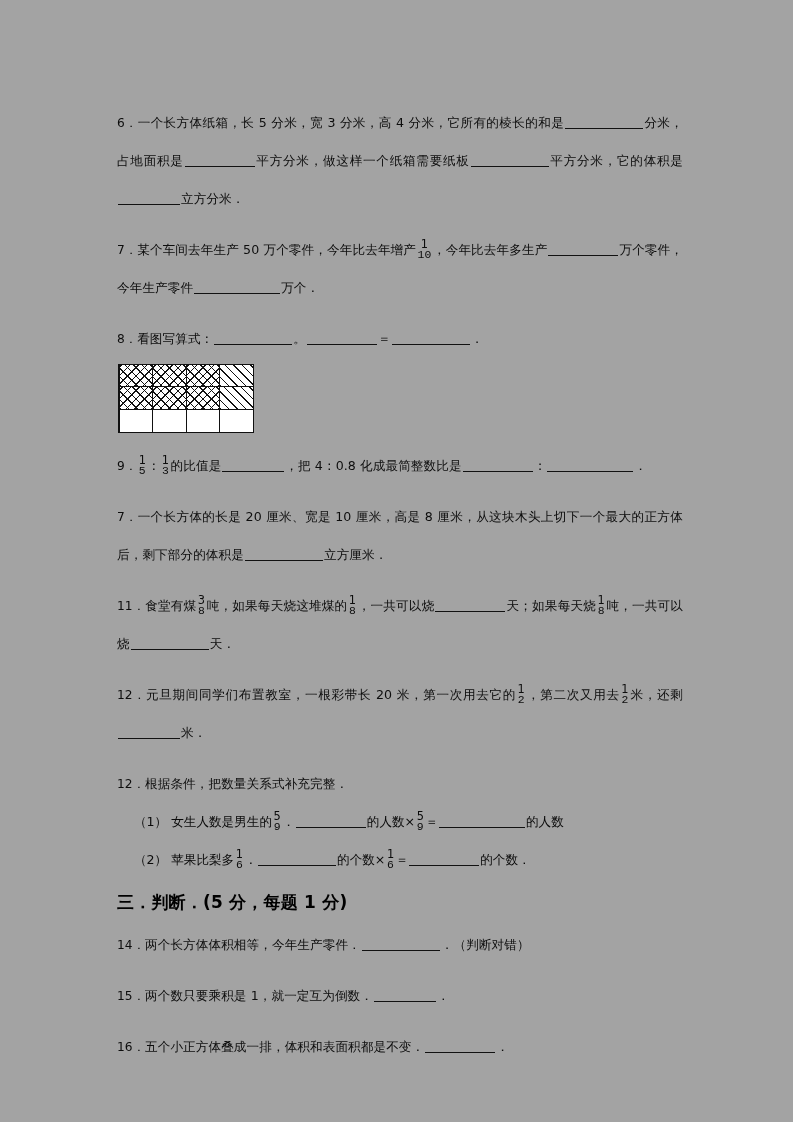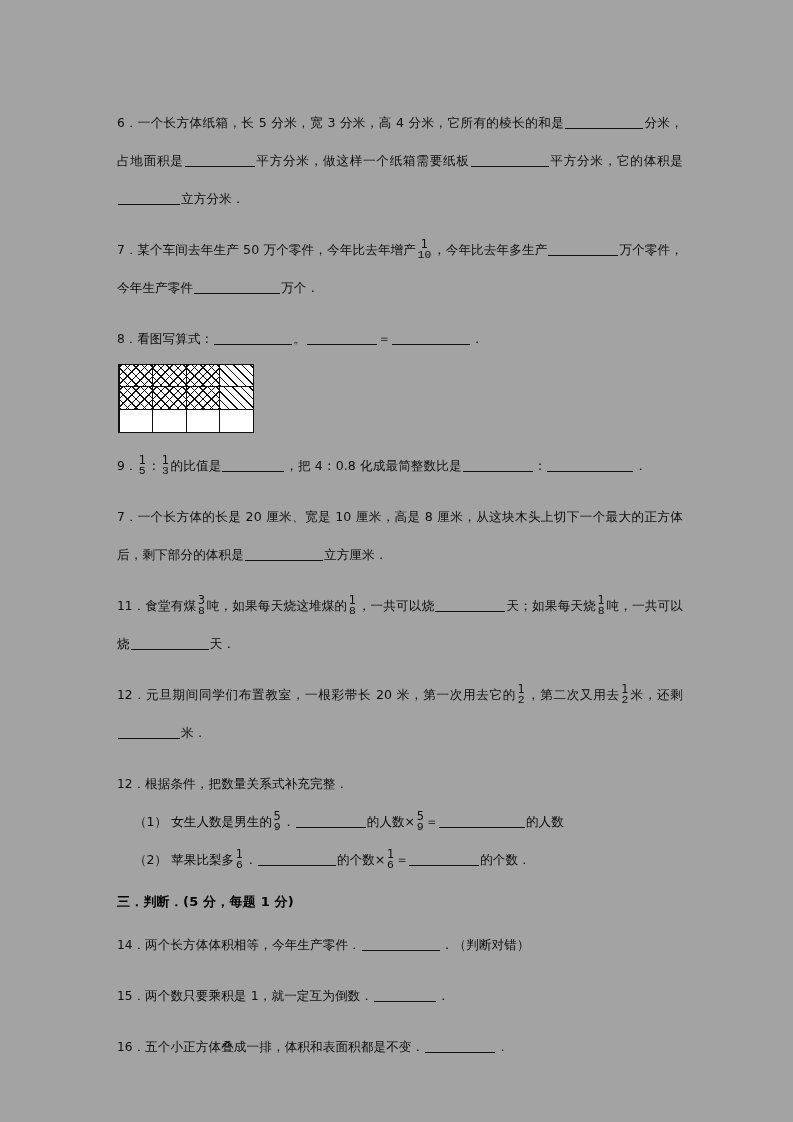--- a/index.html
+++ b/index.html
@@ -75,21 +75,21 @@
     margin: 0 1px;
   }
   .b-sm { width: 62px; }
   .b-md { width: 70px; }
   .b-lg { width: 78px; }
   .b-xl { width: 86px; }
 
   
   .section-head {
     font-weight: bold;
-    font-size: 13px;
+    font-size: 17px;
     line-height: 30px;
     letter-spacing: 0.2px;
     color: #000;
     margin-top: 8px;
   }
 
   
   .subq {
     padding-left: 17px;
     font-size: 12.6px;

